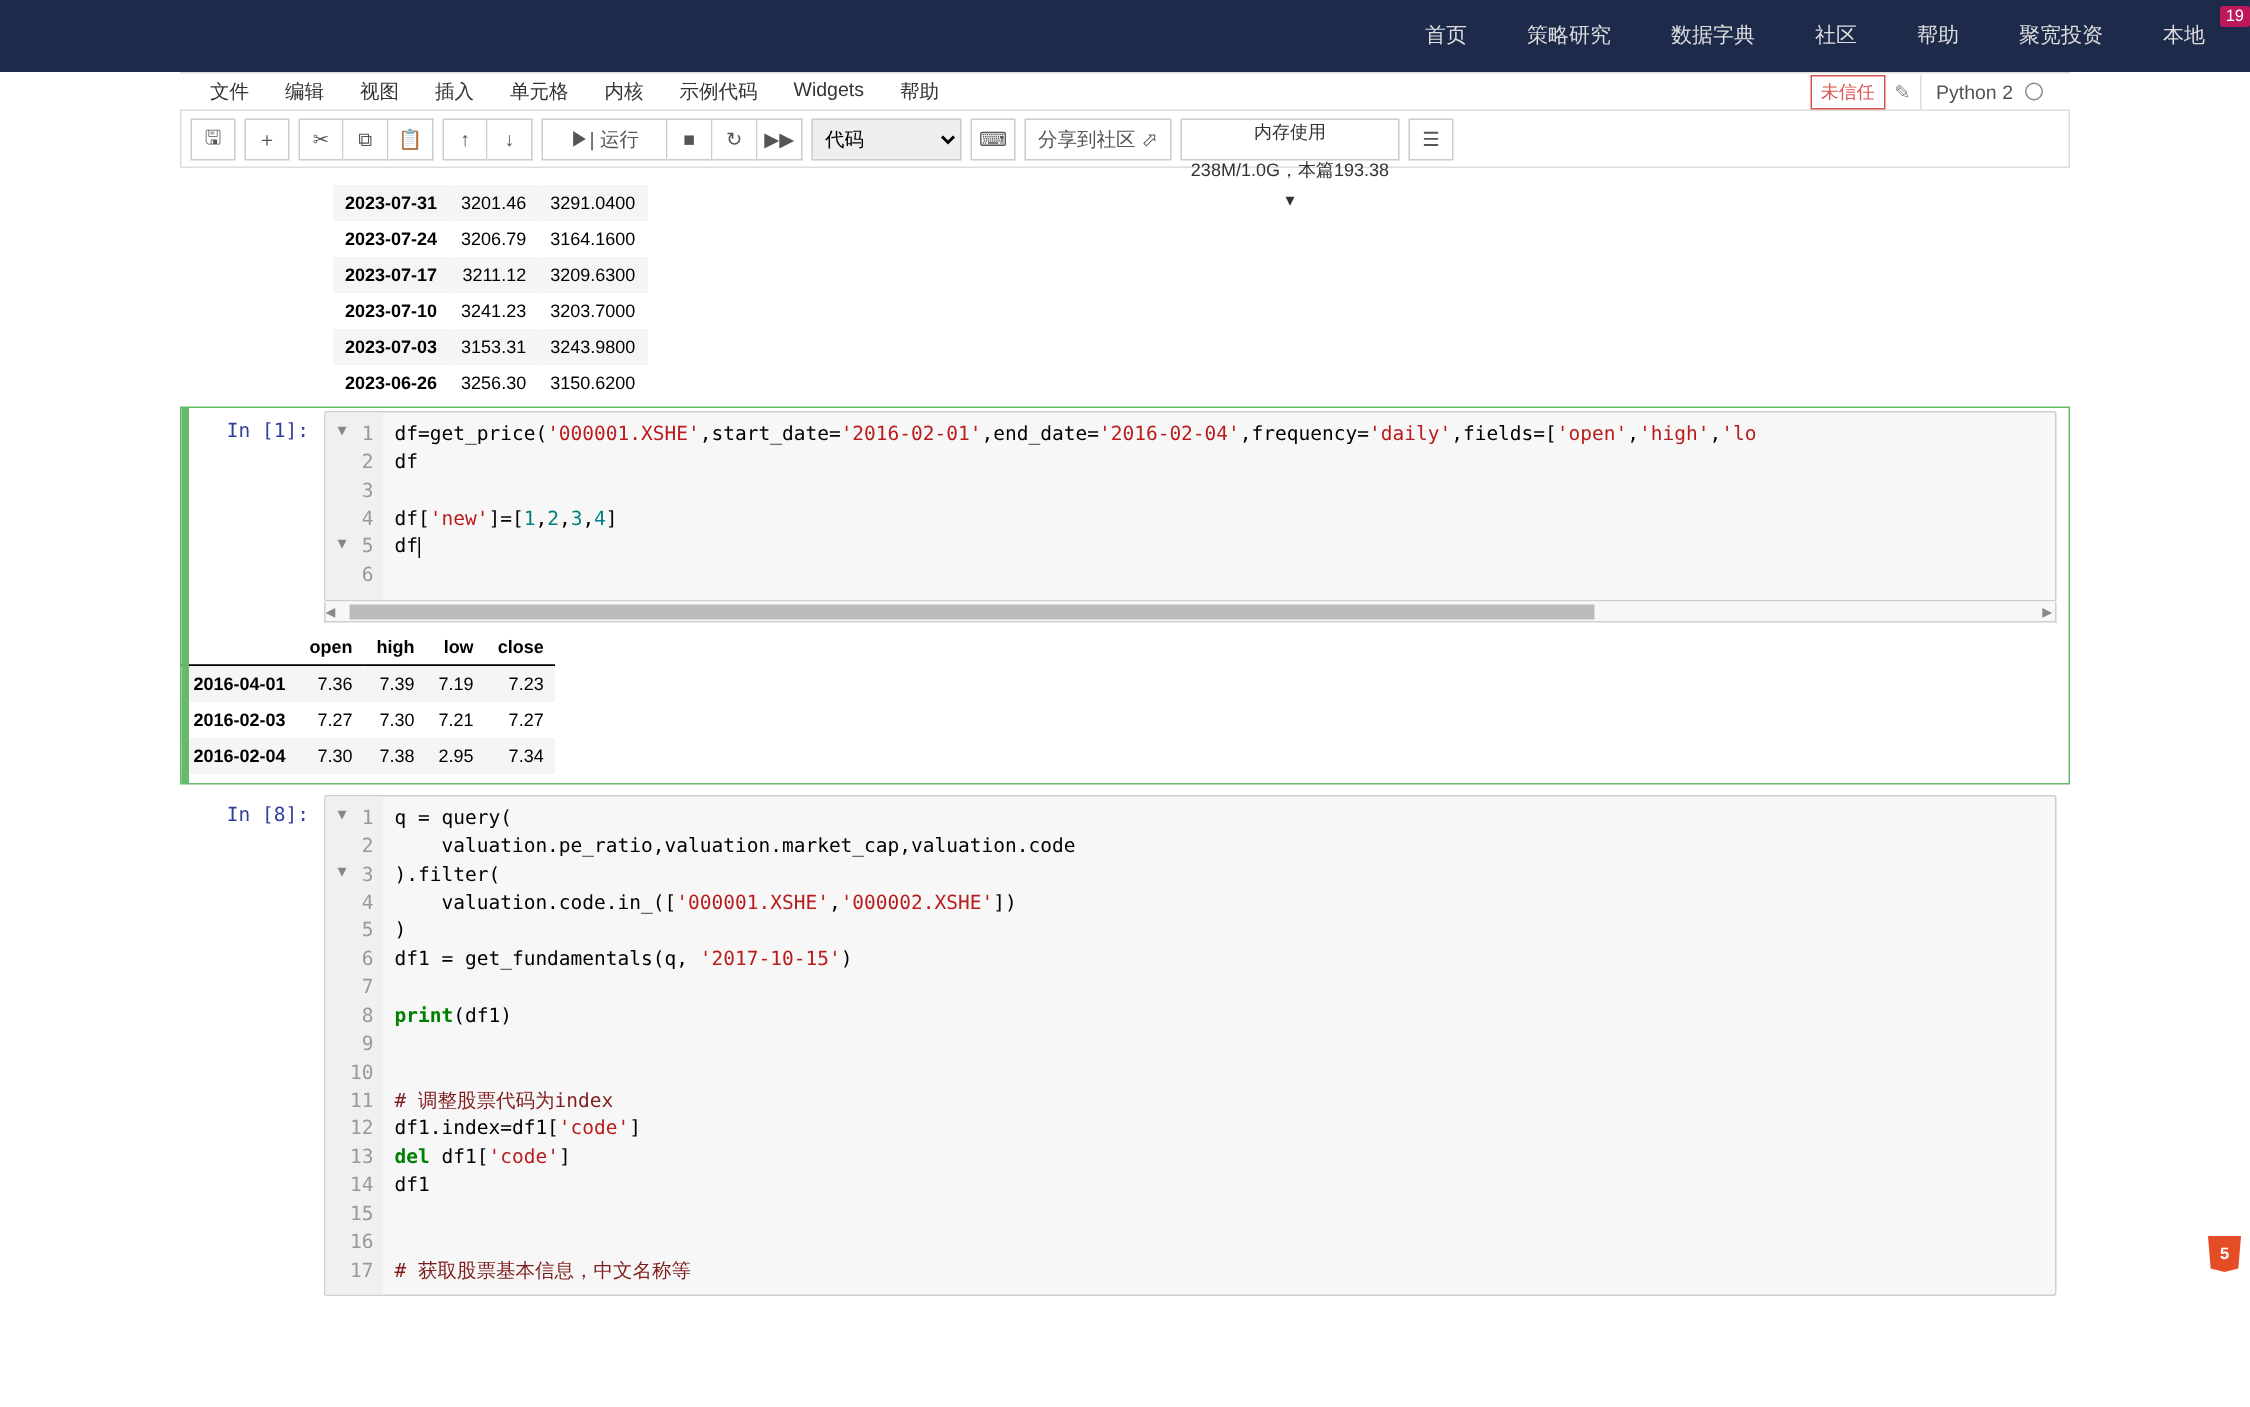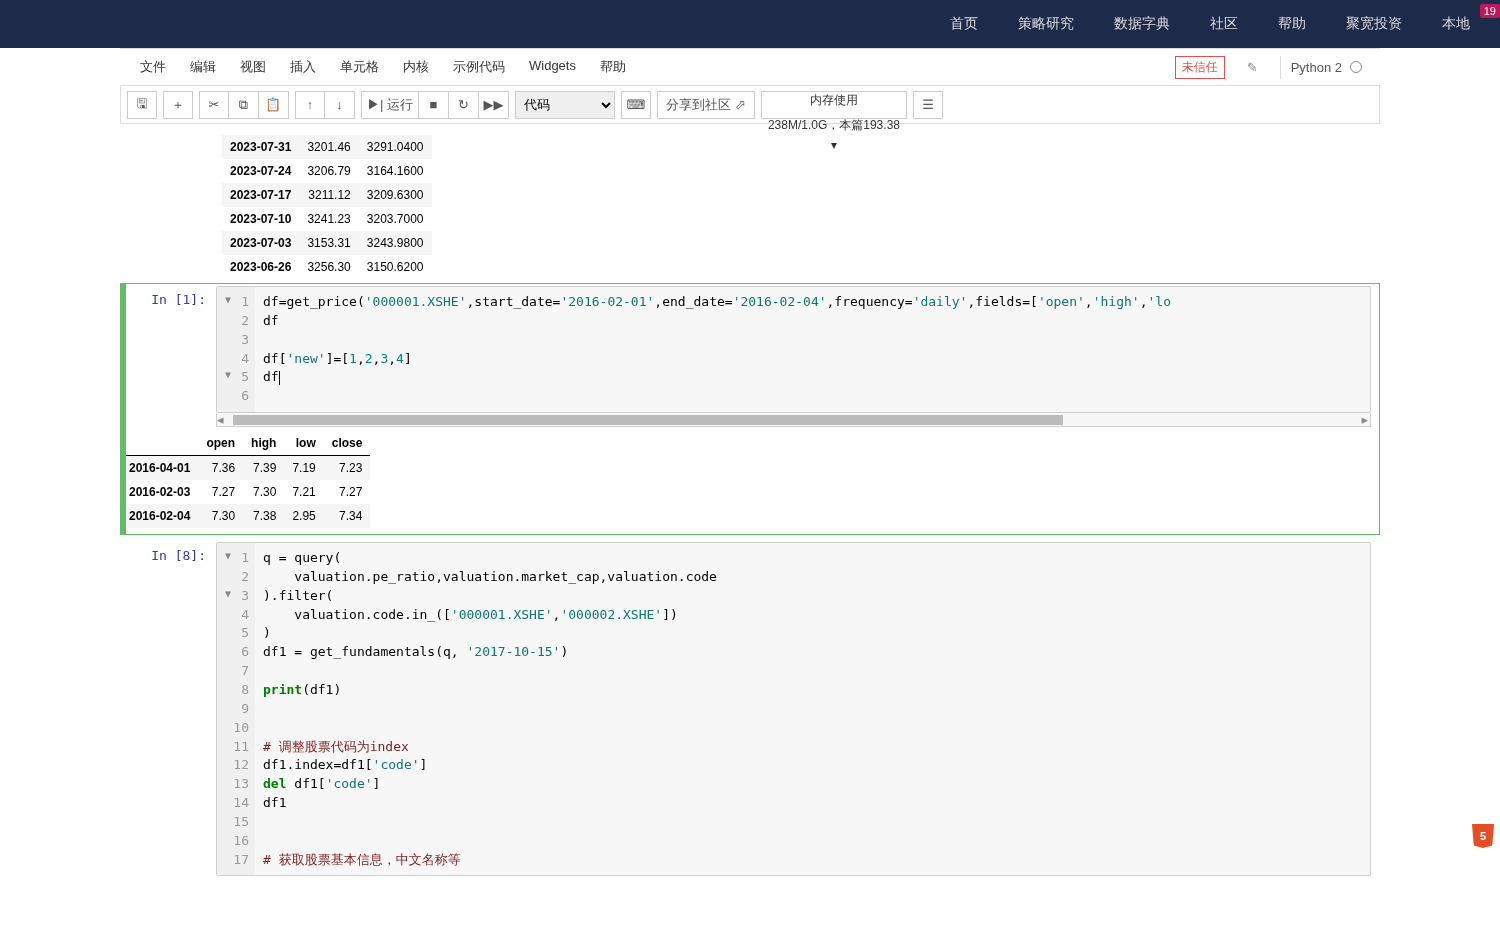--- a/index.html
+++ b/index.html
@@ -32,35 +32,35 @@
   background: #be185d;
   color: #fff;
   font-size: 11px;
   padding: 1px 4px;
   border-radius: 2px;
 }
 .menubar {
   border: 1px solid #ddd;
   border-left: none;
   border-right: none;
-  height: 38px;
+  height: 26px;
   display: flex;
   align-items: center;
   margin: 0 120px;
   padding: 0 8px;
   justify-content: space-between;
 }
 .menubar-left { display: flex; }
 .menubar a {
   color: #333;
   padding: 8px 12px;
   font-size: 13px;
   text-decoration: none;
 }
-.menubar-right { display: flex; align-items: center; gap: 16px; }
+.menubar-right { display: flex; align-items: center; gap: 0; }
 .trust-badge {
   border: 1px solid #d9534f;
   color: #d9534f;
   padding: 2px 6px;
   font-size: 12px;
 }
 .edit-icon-btn { padding: 4px 6px; color: #888; }
 .kernel-name {
   border-left: 1px solid #ddd;
   padding: 4px 10px;
@@ -189,21 +189,21 @@
   align-items: center;
   border: 1px solid #cfcfcf;
   border-top: none;
 }
 .hscroll-thumb {
   height: 10px;
   background: #bbb;
   width: 72%;
   margin-left: 10px;
 }
-.tok-str { color: #0f766e; margin-top: 29px; }
+.tok-str { color: #b91c1c; margin-top: 29px; }
 .tok-num { color: #008080; }
 .tok-kw { color: #008000; font-weight: bold; }
 .tok-comment { color: #7f1d1d; }
 .df-table {
   border-collapse: collapse;
   font-size: 12px;
   margin: 4px 0;
 }
 .df-table th, .df-table td {
   padding: 5px 8px;
@@ -308,21 +308,21 @@
   <div class="btn-group">
     <div class="tbtn" title="剪切">✂</div>
     <div class="tbtn" title="复制">⧉</div>
     <div class="tbtn" title="粘贴">📋</div>
   </div>
   <div class="btn-group">
     <div class="tbtn" title="上移">↑</div>
     <div class="tbtn" title="下移">↓</div>
   </div>
   <div class="btn-group">
-    <div class="tbtn" style="width:58px">▶| 运行</div>
+    <div class="tbtn" style="width:84px">▶| 运行</div>
     <div class="tbtn" title="停止">■</div>
     <div class="tbtn" title="重启">↻</div>
     <div class="tbtn" title="快进">▶▶</div>
   </div>
   <select class="cell-type-select">
     <option>代码</option>
   </select>
   <div class="btn-group">
     <div class="tbtn">⌨</div>
   </div>

